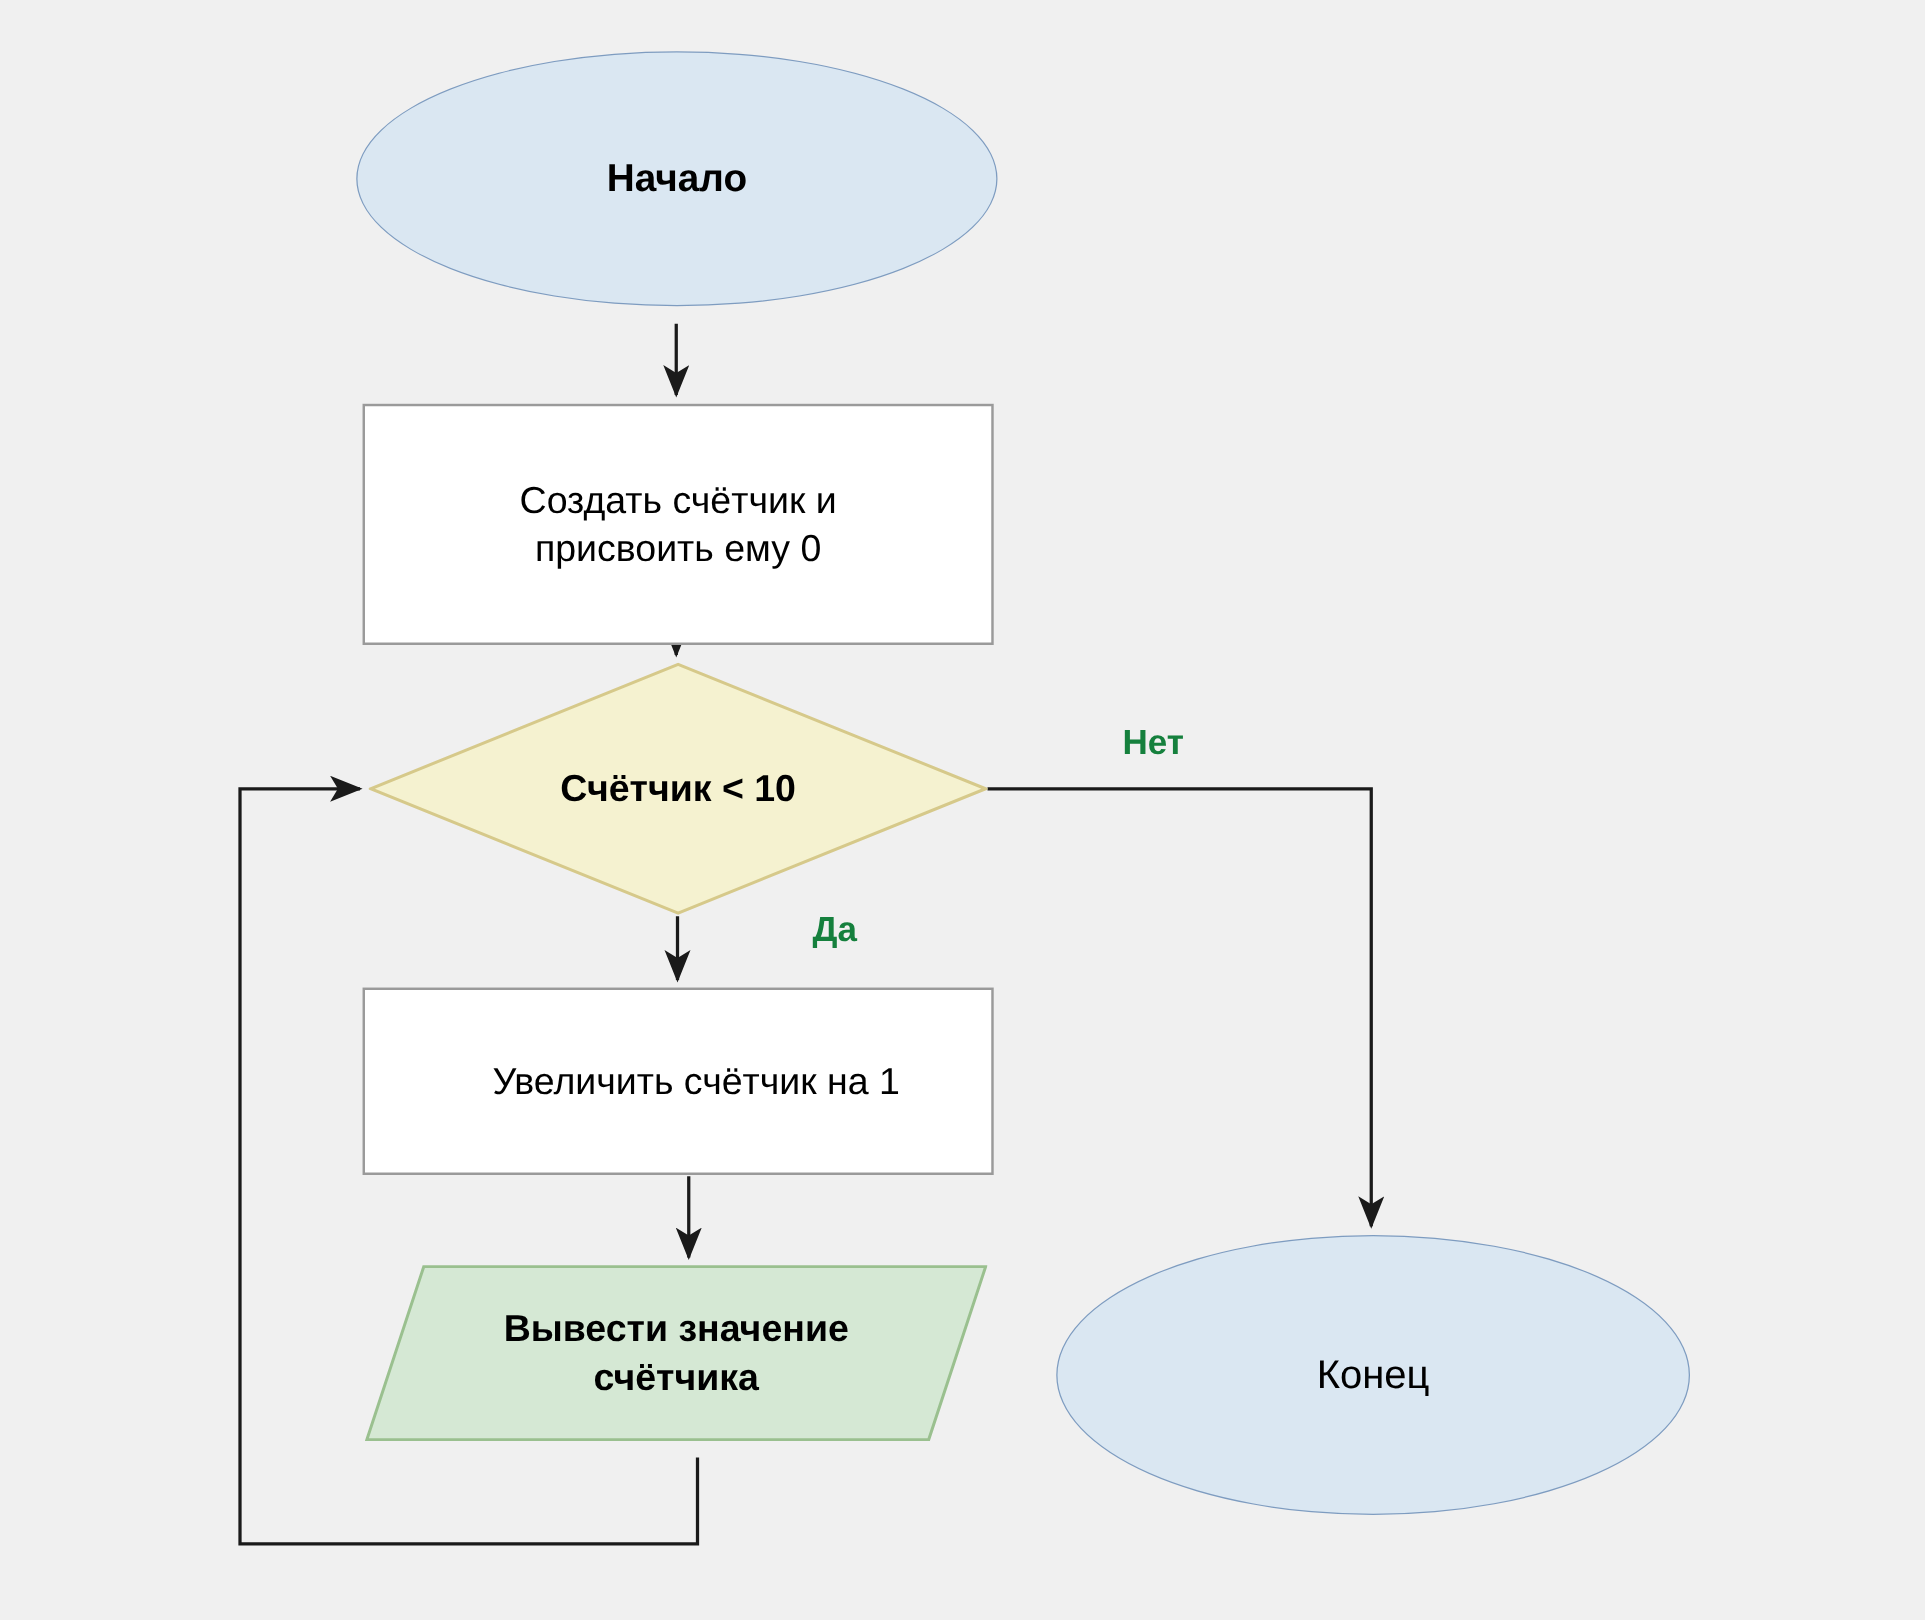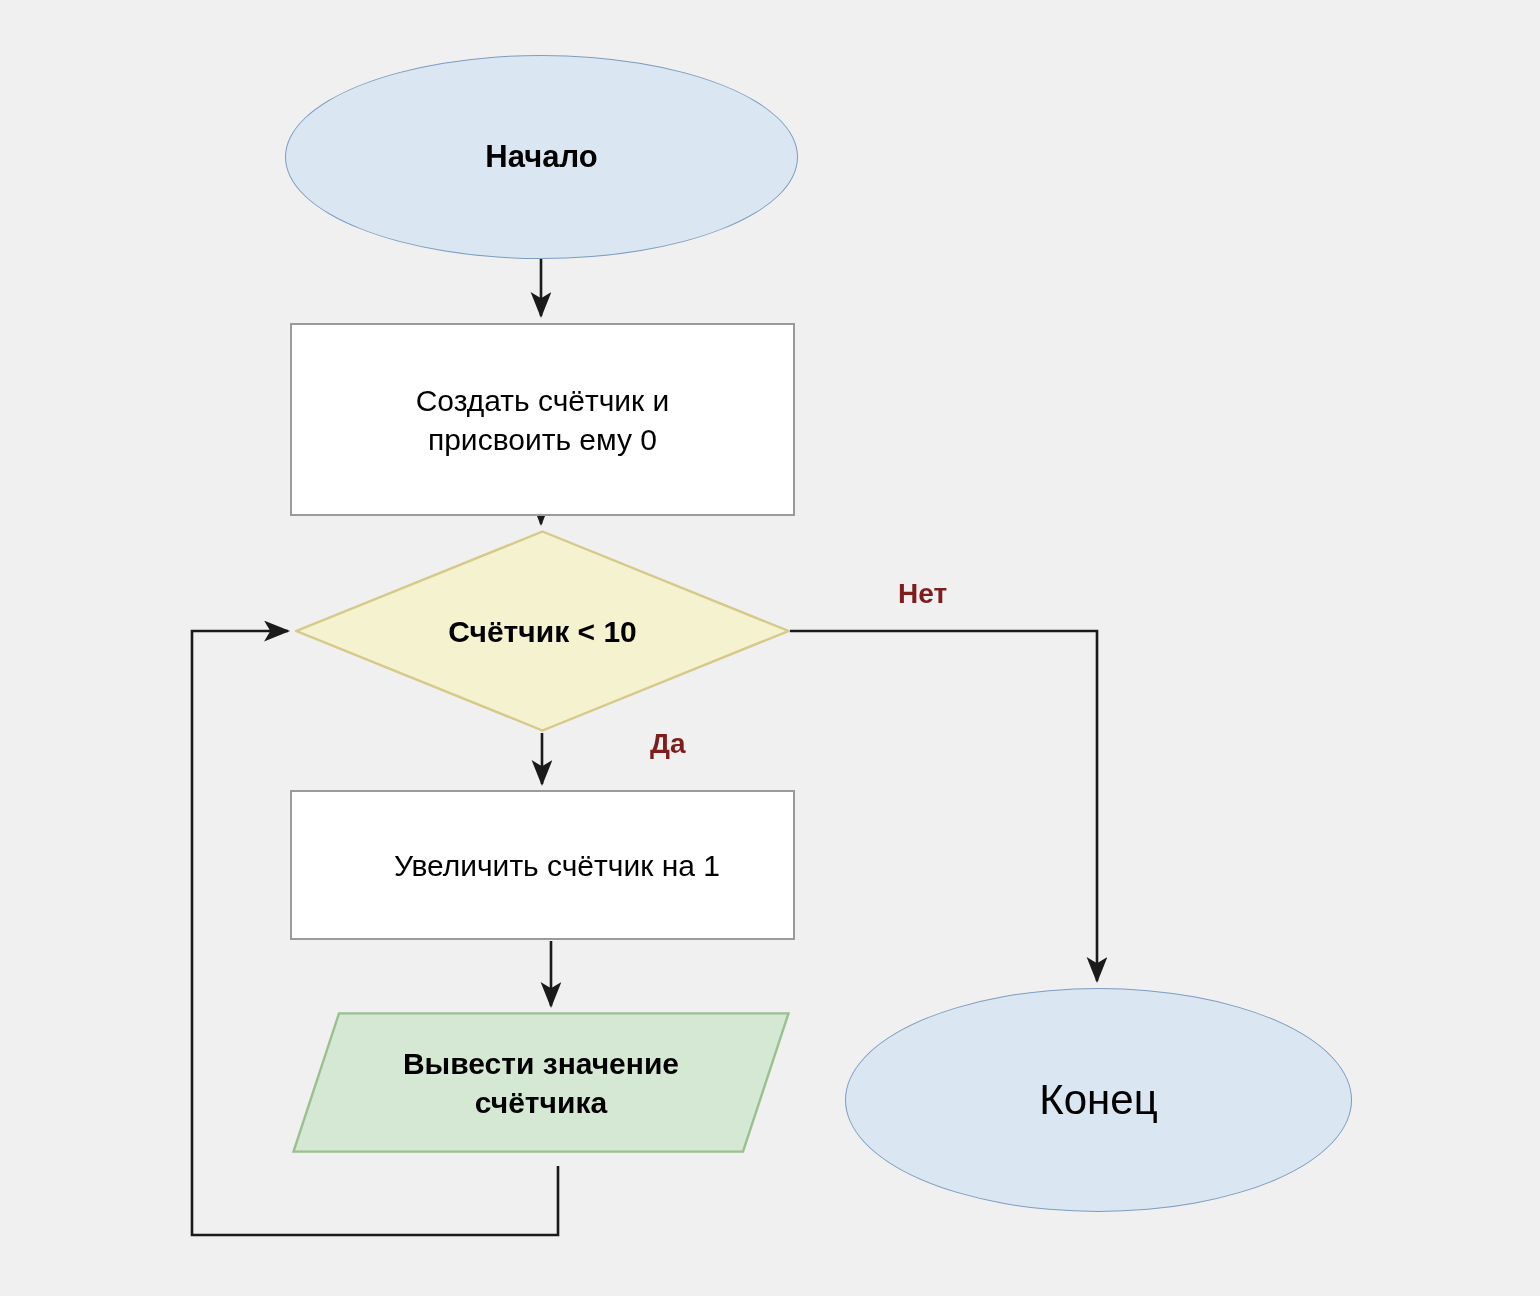--- a/index.html
+++ b/index.html
@@ -46,32 +46,32 @@
   }
 
   
   .terminator {
     background: #dae7f2;
     border: 1.6px solid #7e9cc0;
     border-radius: 50%;
   }
   #node-start {
     left: 285px;
-    top: 55px;
+    top: 41px;
     width: 513px;
     height: 204px;
     font-size: 31px;
     font-weight: bold;
   }
   #node-end {
     left: 845px;
     top: 988px;
     width: 507px;
     height: 224px;
-    font-size: 42px;
+    font-size: 32px;
     font-weight: normal;
     align-items: center;
   }
 
   
   .process {
     background: #ffffff;
     border: 2px solid #9a9a9a;
   }
   #node-init {
@@ -132,21 +132,21 @@
   #node-output .node-label {
     position: relative;
     z-index: 2;
   }
 
   
   .edge-label {
     position: absolute;
     font-size: 28px;
     font-weight: bold;
-    color: #7f1d1d;
+    color: #15803d;
     white-space: nowrap;
   }
   #edge-label-no {
     left: 898px;
     top: 578px;
   }
   #edge-label-yes {
     left: 618px;
     top: 728px;
     margin-left: 32px;

